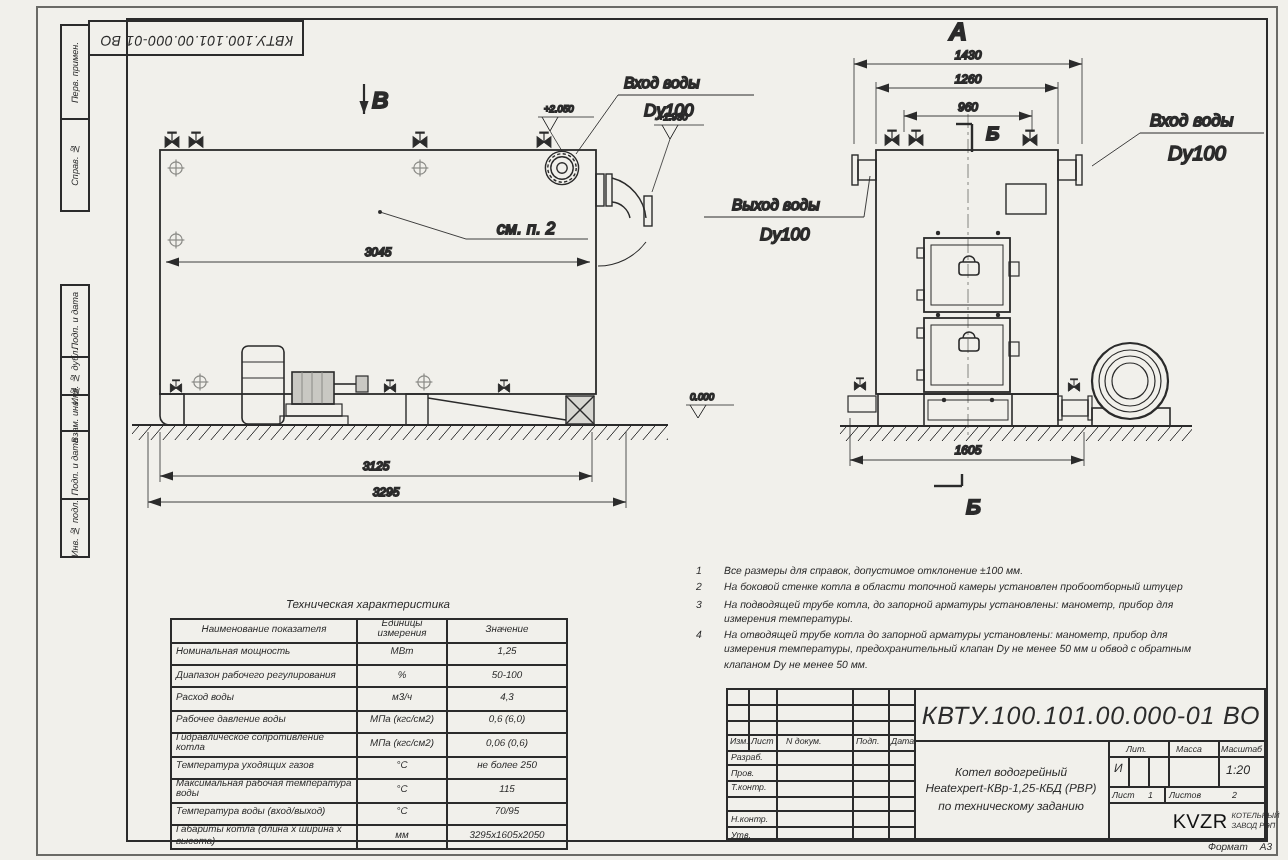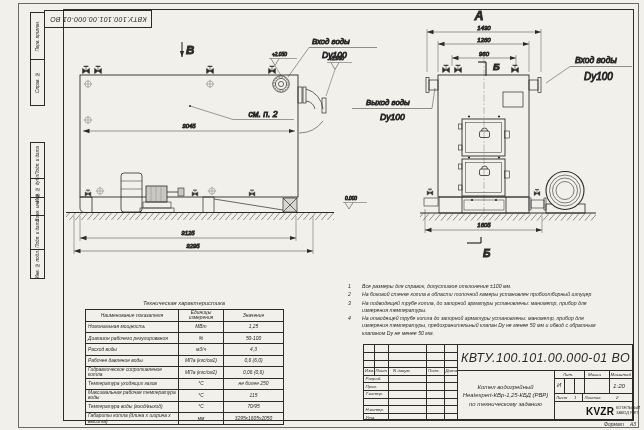--- a/index.html
+++ b/index.html
@@ -51,21 +51,21 @@
   .tblock .vl{width:0.6px;}
   .tblock .hl{height:0.6px;}
   .tblock .txt{position:absolute;font-size:4.4px;font-style:italic;white-space:nowrap;}
   .docnum{position:absolute;left:93px;top:0;width:177px;height:25px;display:flex;align-items:center;justify-content:center;
       font-size:12.5px;font-style:italic;letter-spacing:.4px;}
   .descr{position:absolute;left:93px;top:25px;width:97px;height:51px;display:flex;flex-direction:column;
       align-items:center;justify-content:center;font-size:5.9px;font-style:italic;text-align:center;line-height:1.45;}
   .company{position:absolute;left:190px;top:56px;width:80px;height:20px;display:flex;align-items:center;justify-content:center;gap:2px;}
   .logo-mark{width:10px;height:10px;background:#111;
       background-image:linear-gradient(#111 30%,#f1f0eb 30%,#f1f0eb 38%,#111 38%,#111 62%,#f1f0eb 62%,#f1f0eb 70%,#111 70%);}
-  .logo-word{font-size:10px;font-weight:bold;letter-spacing:.2px;color:#111;padding-left:36px;}
+  .logo-word{font-size:10px;font-weight:normal;letter-spacing:.2px;color:#111;padding-left:36px;}
   .company .nm2{font-size:3.8px;line-height:1.2;font-style:italic;}
   .fmt{position:absolute;left:540px;top:421px;width:96px;text-align:right;font-size:5px;font-style:italic;}
   .fmt b{font-weight:normal;margin-left:6px;}
 </style>
 </head>
 <body>
 
 <div class="sheet">
   <div class="outer-border"></div>
   <div class="frame"></div>

